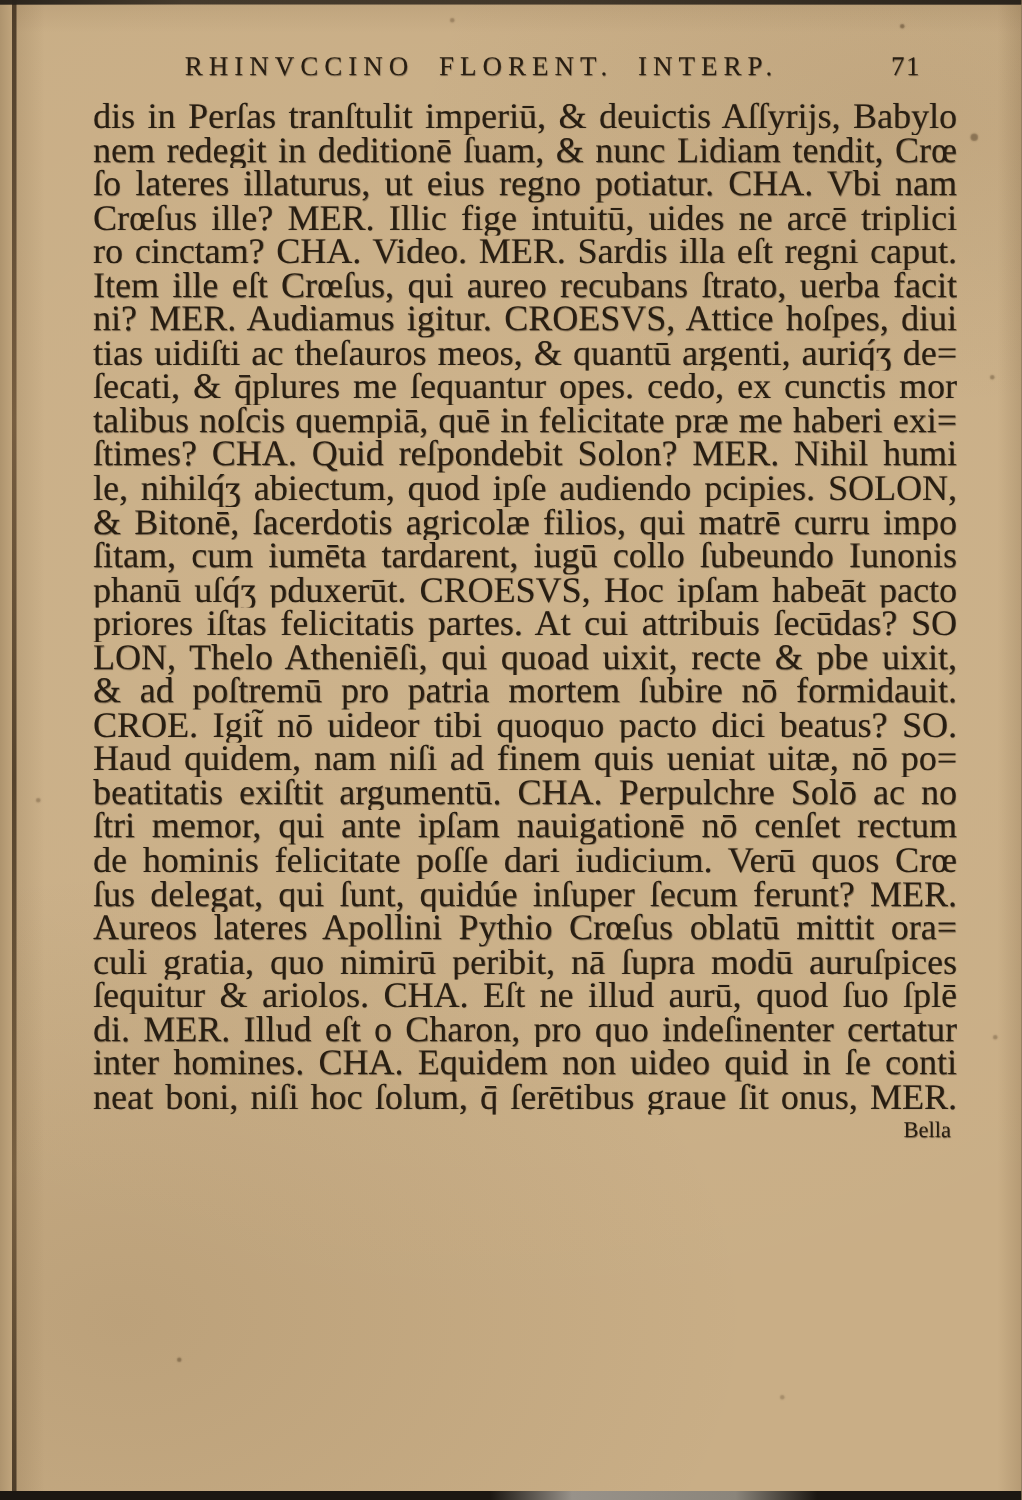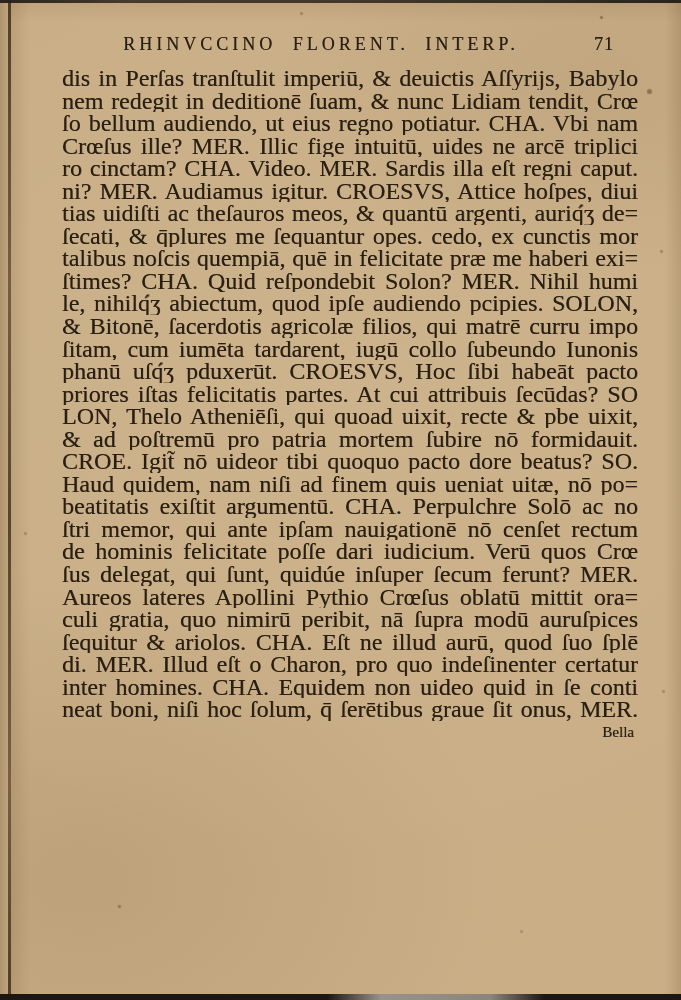--- a/index.html
+++ b/index.html
@@ -81,36 +81,37 @@
 
   <div class="page-inner">
     <div class="running-head">
       <span class="head-title">RHINVCCINO FLORENT. INTERP.</span>
       <span class="page-number">71</span>
     </div>
 
     <div class="text-block">
         <div class="text-line">dis in Perſas tranſtulit imperiū, &amp; deuictis Aſſyrijs, Babylo</div>
         <div class="text-line">nem redegit in deditionē ſuam, &amp; nunc Lidiam tendit, Crœ</div>
-        <div class="text-line">ſo bellum audiendo, ut eius regno potiatur. CHA. Vbi nam</div>
+        <div class="text-line">ſo lateres illaturus, ut eius regno potiatur. CHA. Vbi nam</div>
         <div class="text-line">Crœſus ille? MER. Illic fige intuitū, uides ne arcē triplici mú</div>
         <div class="text-line">ro cinctam? CHA. Video. MER. Sardis illa eſt regni caput.</div>
+        <div class="text-line">Item ille eſt Crœſus, qui aureo recubans ſtrato, uerba facit</div>
         <div class="text-line">ni? MER. Audiamus igitur. CROESVS, Attice hoſpes, diui</div>
         <div class="text-line">tias uidiſti ac theſauros meos, &amp; quantū argenti, auriq́ʒ de=</div>
         <div class="text-line">ſecati, &amp; q̄plures me ſequantur opes. cedo, ex cunctis mor</div>
         <div class="text-line">talibus noſcis quempiā, quē in felicitate præ me haberi exi=</div>
         <div class="text-line">ſtimes? CHA. Quid reſpondebit Solon? MER. Nihil humi</div>
         <div class="text-line">le, nihilq́ʒ abiectum, quod ipſe audiendo pcipies. SOLON,</div>
         <div class="text-line">&amp; Bitonē, ſacerdotis agricolæ filios, qui matrē curru impo</div>
         <div class="text-line">ſitam, cum iumēta tardarent, iugū collo ſubeundo Iunonis</div>
-        <div class="text-line">phanū uſq́ʒ pduxerūt.  CROESVS, Hoc ſibi habeāt pacto</div>
+        <div class="text-line">phanū uſq́ʒ pduxerūt.  CROESVS, Hoc ipſam habeāt pacto</div>
         <div class="text-line">priores iſtas felicitatis partes. At cui attribuis ſecūdas? SO</div>
         <div class="text-line">LON, Thelo Atheniēſi, qui quoad uixit, recte &amp; pbe uixit,</div>
         <div class="text-line">&amp; ad poſtremū pro patria mortem ſubire nō formidauit.</div>
-        <div class="text-line">CROE. Igit̃ nō uideor tibi quoquo pacto dore beatus? SO.</div>
+        <div class="text-line">CROE. Igit̃ nō uideor tibi quoquo pacto dici beatus? SO.</div>
         <div class="text-line">Haud quidem, nam niſi ad finem quis ueniat uitæ, nō po=</div>
         <div class="text-line">beatitatis exiſtit argumentū. CHA. Perpulchre Solō ac no</div>
         <div class="text-line">ſtri memor, qui ante ipſam nauigationē nō cenſet rectum</div>
         <div class="text-line">de hominis felicitate poſſe dari iudicium. Verū quos Crœ</div>
         <div class="text-line">ſus delegat, qui ſunt, quidúe inſuper ſecum ferunt?  MER.</div>
         <div class="text-line">Aureos lateres Apollini Pythio Crœſus oblatū mittit ora=</div>
         <div class="text-line">culi gratia, quo nimirū peribit, nā ſupra modū auruſpices</div>
         <div class="text-line">ſequitur &amp; ariolos.  CHA. Eſt ne illud aurū, quod ſuo ſplē</div>
         <div class="text-line">di. MER. Illud eſt o Charon, pro quo indeſinenter certatur</div>
         <div class="text-line">inter homines.  CHA. Equidem non uideo quid in ſe conti</div>

